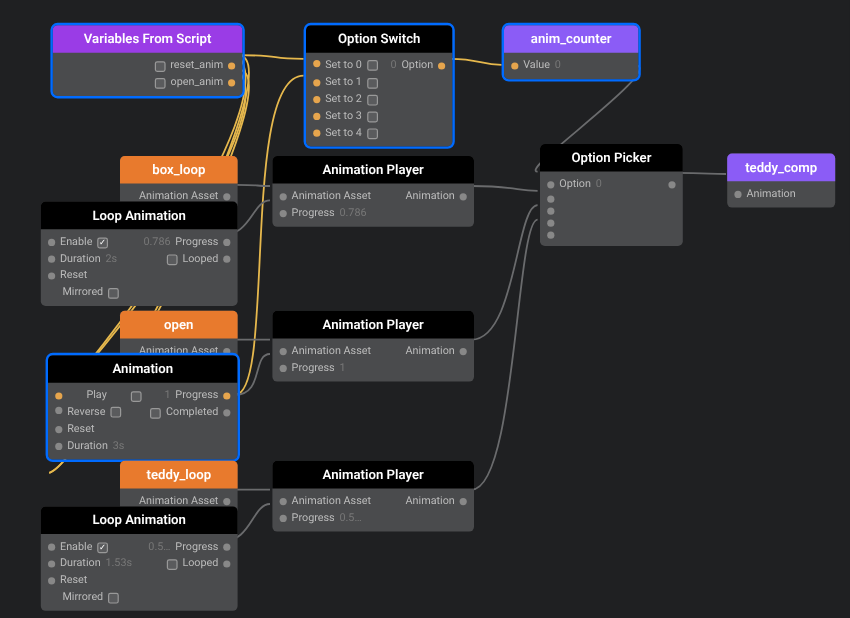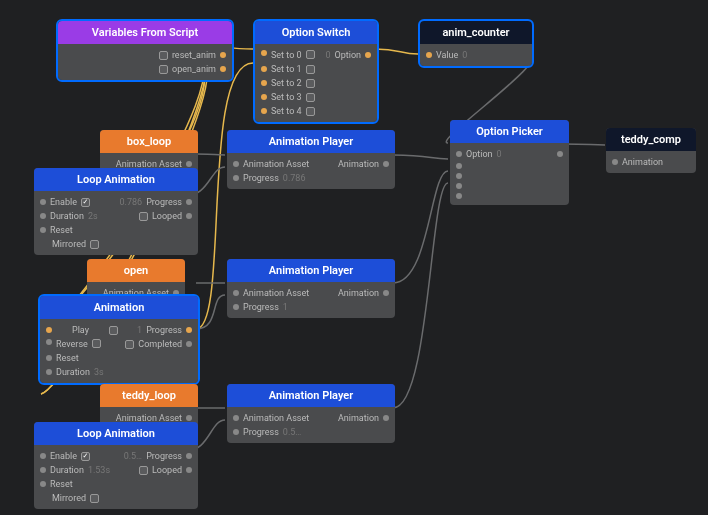--- a/index.html
+++ b/index.html
@@ -1,23 +1,23 @@
 <!DOCTYPE html>
 <html><head>
 <meta charset="utf-8">
 <style>
 *{margin:0;padding:0;box-sizing:border-box;font-family:-apple-system,BlinkMacSystemFont,"Segoe UI",Roboto,sans-serif}
 body{background:#1f2022;width:708px;height:515px;position:relative;overflow:hidden}
 .node{position:absolute;background:#4a4b4d;border-radius:4px;font-size:10px;color:#ddd}
 .node.sel{outline:2px solid #006bff;outline-offset:0}
 .hdr{padding:5px 8px;font-weight:600;font-size:11px;border-radius:4px 4px 0 0;text-align:center}
 .hdr.purple{background:#9a3ce6;color:#fff}
-.hdr.dark{background:#1d4ed8;color:#fff}
+.hdr.dark{background:#000000;color:#fff}
 .hdr.orange{background:#e87a2d;color:#fff}
-.hdr.blue{background:#0f172a;color:#fff}
+.hdr.blue{background:#8b5cf6;color:#fff}
 .body{padding:4px 6px}
 .row{display:flex;align-items:center;padding:2px 0;gap:4px;font-size:9px;color:#bbb;position:relative}
 .row.r{justify-content:flex-end}
 .row.sb{justify-content:space-between}
 .port{width:6px;height:6px;border-radius:50%;background:#888;flex-shrink:0}
 .port.o{background:#e6a54d}
 .cb{width:9px;height:9px;border:1px solid #999;border-radius:2px;background:#5a5b5d}
 .cb.ck::after{content:"✓";color:#fff;font-size:7px;display:block;text-align:center;line-height:7px}
 .val{color:#777}
 svg.wires{position:absolute;top:0;left:0;width:708px;height:515px;pointer-events:none}
@@ -43,21 +43,21 @@
 <path class="wire g" d="M196,329 C220,329 210,295 225,295"></path>
 <path class="wire g" d="M196,408 C220,408 210,408 225,408"></path>
 <path class="wire g" d="M183,452 C210,452 210,420 225,420"></path>
 <path class="wire g" d="M393,155 C430,155 430,159 448,159"></path>
 <path class="wire g" d="M393,283 C430,283 430,171 448,171"></path>
 <path class="wire g" d="M393,408 C430,408 430,183 448,183"></path>
 <path class="wire g" d="M562,144 C590,144 590,145 605,145"></path>
 <path class="wire g" d="M528,54 C560,54 430,143 448,143"></path>
 </svg>
 
-<div class="node sel" style="left:58px;top:21px;width:174px">
+<div class="node sel" style="left:44px;top:21px;width:158px">
 <div class="hdr purple">Variables From Script</div>
 <div class="body">
 <div class="row r">
         <span class="cb"></span>
         <span>reset_anim</span>
         <span class="port o"></span>
       </div>
 <div class="row r">
         <span class="cb"></span>
         <span>open_anim</span>
@@ -214,21 +214,21 @@
 <div class="node" style="left:606px;top:128px;width:90px">
 <div class="hdr blue">teddy_comp</div>
 <div class="body">
       <div class="row">
         <span class="port"></span>
         <span>Animation</span>
       </div>
     </div>
 </div>
 
-<div class="node" style="left:87px;top:259px;width:98px">
+<div class="node" style="left:100px;top:259px;width:98px">
 <div class="hdr orange">open</div>
 <div class="body">
       <div class="row r">
         <span>Animation Asset</span>
         <span class="port"></span>
       </div>
     </div>
 </div>
 
 <div class="node sel" style="left:40px;top:296px;width:158px">

